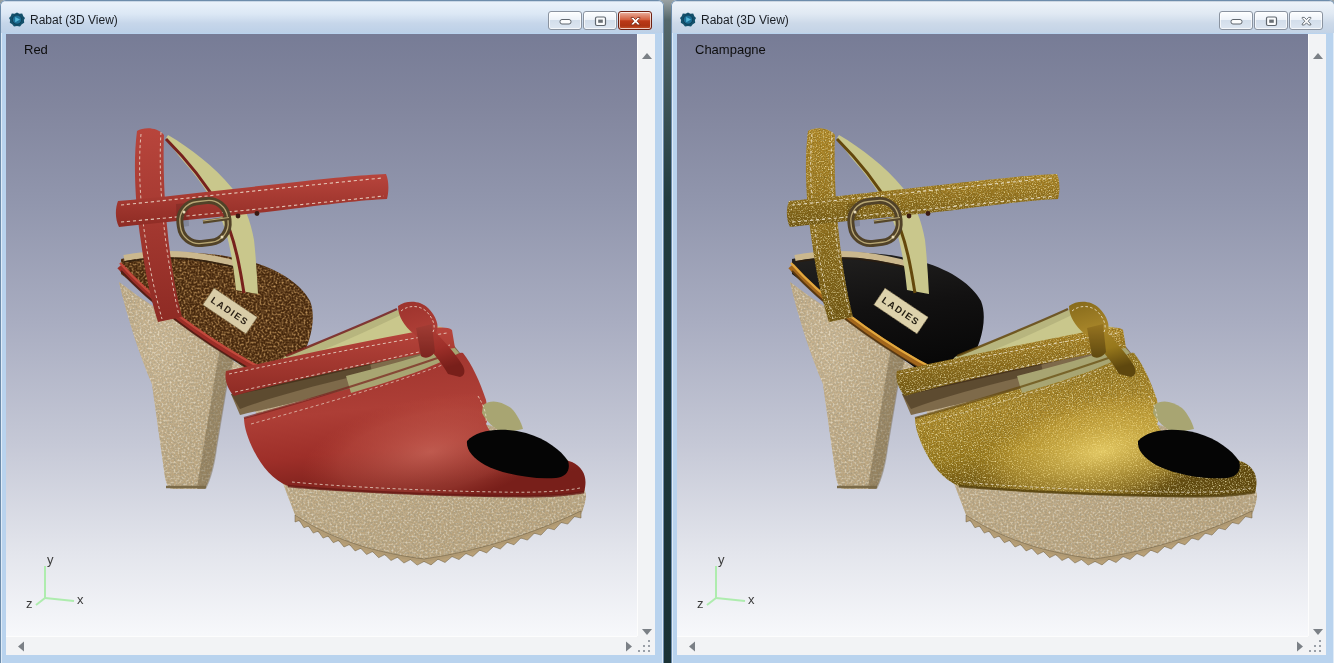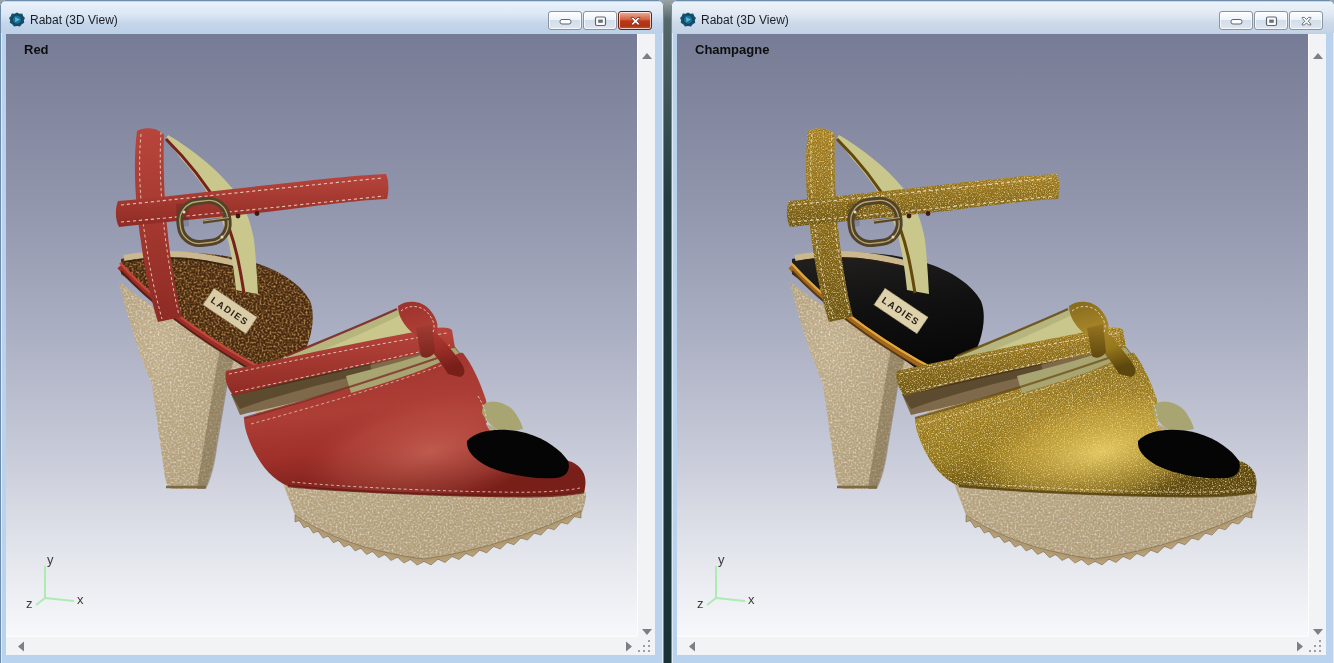--- a/index.html
+++ b/index.html
@@ -5,21 +5,21 @@
 html,body{width:1334px;height:663px;overflow:hidden}
 body{position:relative;background:linear-gradient(180deg,#9aa2a4 0%,#55686b 3%,#223c3f 30%,#1a3235 100%);font-family:"Liberation Sans",sans-serif}
 .win{position:absolute;top:0;width:664px;height:666px;background:#b9d3ee;border-radius:6px 6px 0 0;
  box-shadow:inset 0 0 0 1px #6d8cab, inset 0 0 0 2px rgba(255,255,255,0.55)}
 .tbar{position:absolute;left:1px;top:1px;right:1px;height:32px;border-radius:5px 5px 0 0}
 .ttl{position:absolute;left:29px;top:12px;font-size:12px;color:#1a1e24}
 .tbtn{position:absolute;top:10px;width:34px;height:19px;border-radius:3px;box-shadow:inset 0 0 0 1px rgba(255,255,255,0.7)}
 .tbtn svg{display:block}
 .vp{position:absolute;left:6px;top:34px;width:631px;height:602px;overflow:hidden;
  background:linear-gradient(180deg,#777c96 0%,#82869e 12%,#9196ad 28%,#a9adc1 48%,#c5c8d6 68%,#e3e5ec 86%,#f7f8fb 100%)}
-.lbl{position:absolute;left:18px;top:8px;font-size:13px;font-weight:bold;color:#0d0d0d}
+.lbl{position:absolute;left:18px;top:8px;font-size:13px;font-weight:normal;color:#0d0d0d}
 .vsc{position:absolute;left:637px;top:34px;width:18px;height:602px;background:#f2f3f5;border-left:1px solid #fdfdfd}
 .arr{position:absolute;left:0;width:18px;height:8px}
 .hsc{position:absolute;left:6px;top:636px;width:631px;height:19px;background:#f2f3f5;border-top:1px solid #fdfdfd}
 .arrh{position:absolute;top:0;width:8px;height:19px}
 .grip{position:absolute;left:637px;top:636px;width:18px;height:19px;background:#f2f3f5}
 </style></head>
 <body>
 <svg width="0" height="0" style="position:absolute">
     <defs>
 

